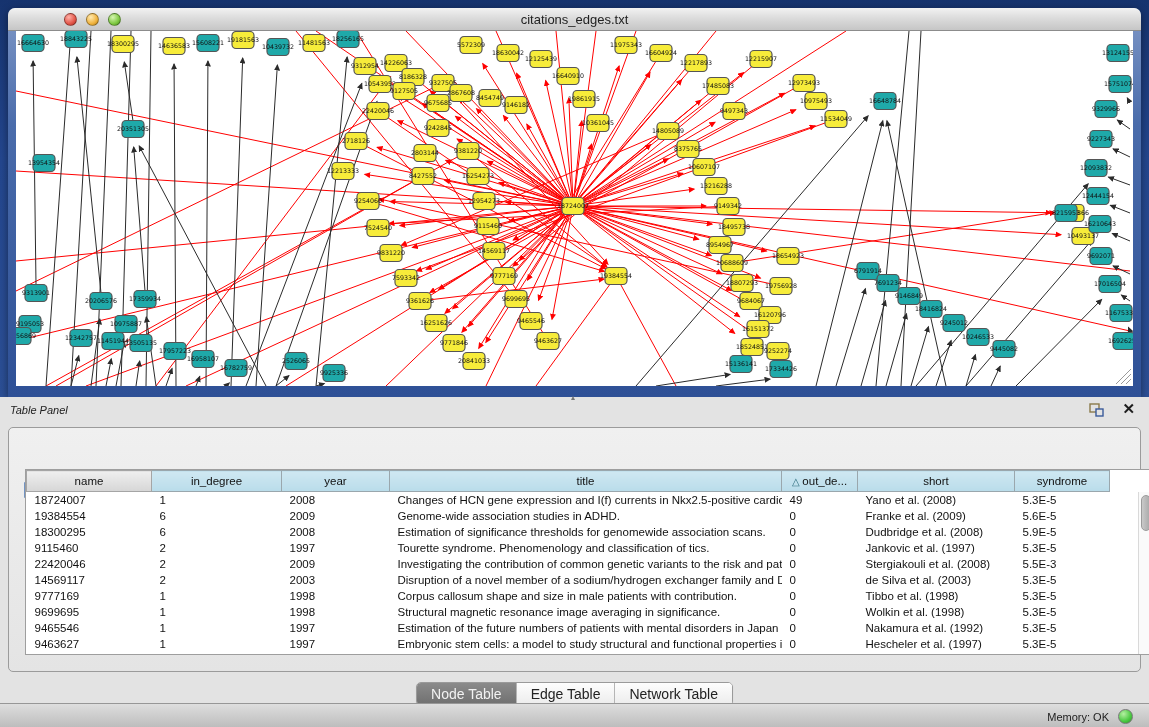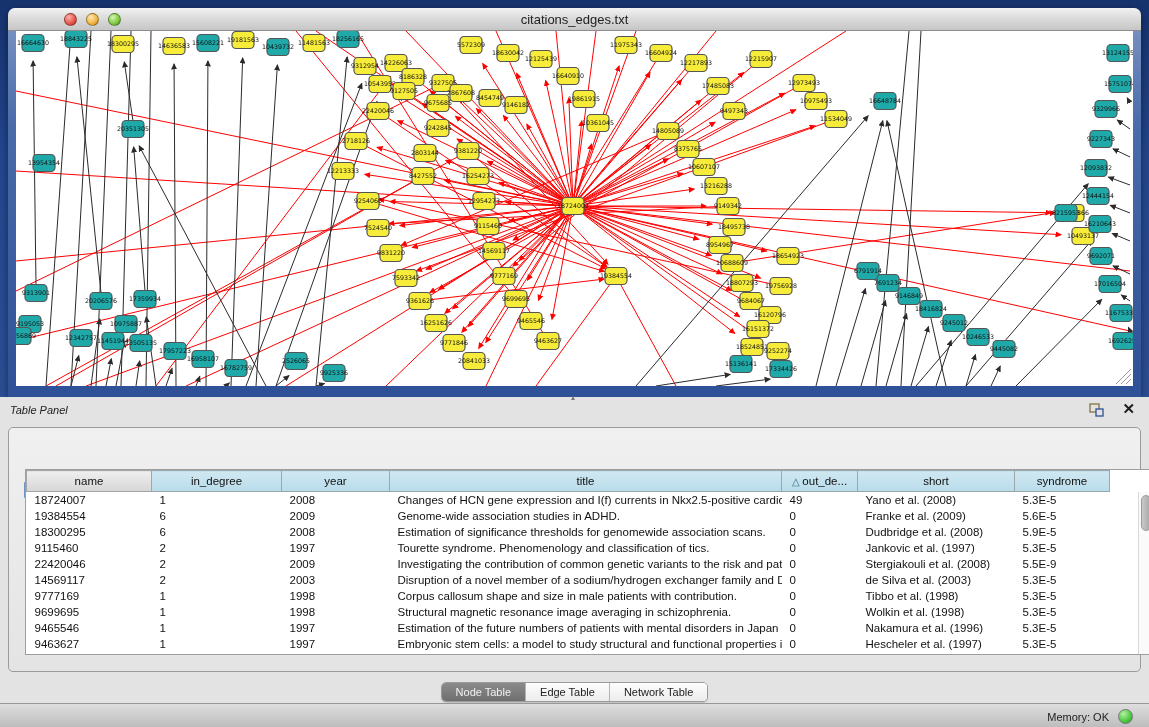--- a/index.html
+++ b/index.html
@@ -47,21 +47,21 @@
   td { height:16px; padding:0 4px 0 8px; color:#111; overflow:hidden; white-space:nowrap; border:none; }
   td.center { }
   .sort-tri { color:#2e6e7e; font-size:10px; }
   #vscroll { position:absolute; right:0px; top:22px; width:15px; height:163px; background:#fafafa; border-left:1px solid #d9d9d9; }
   #vthumb { position:absolute; left:2px; top:3px; width:10px; height:36px; border-radius:6px;
             background:linear-gradient(90deg,#c9c9c9,#a8a8a8); border:1px solid #9b9b9b;}
 
   #tabs { position:absolute; left:0; right:0; top:255px; height:22px; text-align:center; }
   .seg { display:inline-flex; border:1px solid #9a9a9a; border-radius:5px; overflow:hidden; background:#fcfcfc;
          box-shadow:0 1px 1px rgba(0,0,0,.15); }
-  .seg button { border:none; background:linear-gradient(#fdfdfd,#ececec); font-size:11px; color:#222; padding:3px 14px;
+  .seg button { border:none; background:linear-gradient(#fdfdfd,#ececec); font-size:14px; color:#222; padding:3px 14px;
                 border-right:1px solid #b5b5b5; cursor:pointer; font-family:"Liberation Sans",sans-serif;}
   .seg button:last-child { border-right:none; }
   .seg button.sel { background:linear-gradient(#8b8b8b,#6f6f6f); color:#f2f2f2; }
 
   #statusbar { position:absolute; left:0; bottom:0; width:1149px; height:24px;
                background:linear-gradient(#dedede,#bdbdbd); border-top:1px solid #979797; }
   #memlabel { position:absolute; right:40px; top:7px; font-size:11px; color:#222; }
   #memdot { position:absolute; right:16px; top:5px; width:15px; height:15px; border-radius:50%;
             background:radial-gradient(circle at 35% 30%, #b5f0a2, #49c840 60%, #2d8f27); border:1px solid #777; }
 </style>
@@ -850,21 +850,21 @@
                   <td>5.3E-5</td>
                   <td></td>
                 </tr>
                 <tr>
                   <td>22420046</td>
                   <td>2</td>
                   <td>2009</td>
                   <td>Investigating the contribution of common genetic variants to the risk and pathogen...</td>
                   <td>0</td>
                   <td class="center">Stergiakouli et al. (2008)</td>
-                  <td>5.5E-9</td>
+                  <td>5.5E-3</td>
                   <td></td>
                 </tr>
                 <tr>
                   <td>14569117</td>
                   <td>2</td>
                   <td>2003</td>
                   <td>Disruption of a novel member of a sodium/hydrogen exchanger family and DOCK...</td>
                   <td>0</td>
                   <td class="center">de Silva et al. (2003)</td>
                   <td>5.3E-5</td>
@@ -877,33 +877,33 @@
                   <td>Corpus callosum shape and size in male patients with contribution.</td>
                   <td>0</td>
                   <td class="center">Tibbo et al. (1998)</td>
                   <td>5.3E-5</td>
                   <td></td>
                 </tr>
                 <tr>
                   <td>9699695</td>
                   <td>1</td>
                   <td>1998</td>
-                  <td>Structural magnetic resonance image averaging in schizophrenia.</td>
+                  <td>Structural magnetic resonance image averaging in significance.</td>
                   <td>0</td>
                   <td class="center">Wolkin et al. (1998)</td>
                   <td>5.3E-5</td>
                   <td></td>
                 </tr>
                 <tr>
                   <td>9465546</td>
                   <td>1</td>
                   <td>1997</td>
                   <td>Estimation of the future numbers of patients with mental disorders in Japan base...</td>
                   <td>0</td>
-                  <td class="center">Nakamura et al. (1996)</td>
+                  <td class="center">Nakamura et al. (1992)</td>
                   <td>5.3E-5</td>
                   <td></td>
                 </tr>
                 <tr>
                   <td>9463627</td>
                   <td>1</td>
                   <td>1997</td>
                   <td>Embryonic stem cells: a model to study structural and functional properties in car...</td>
                   <td>0</td>
                   <td class="center">Hescheler et al. (1997)</td>

